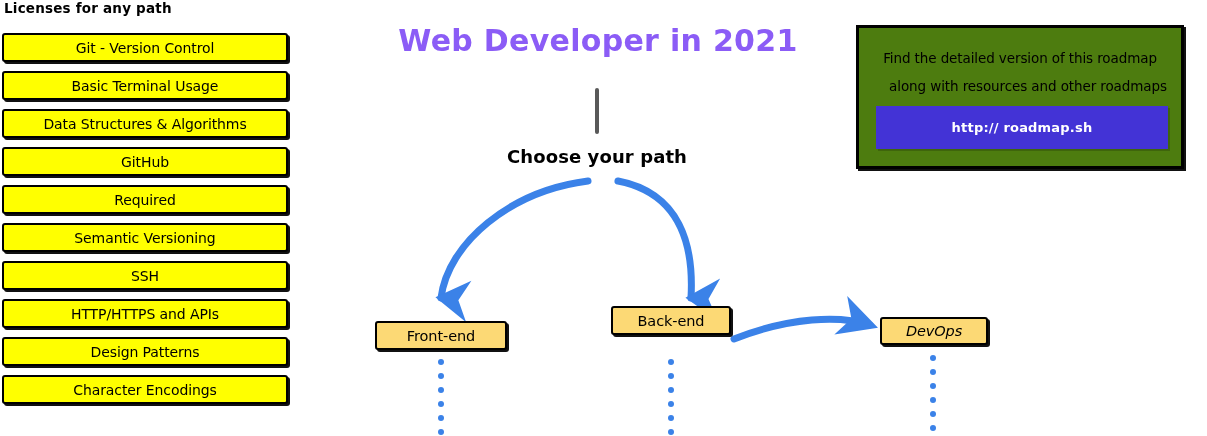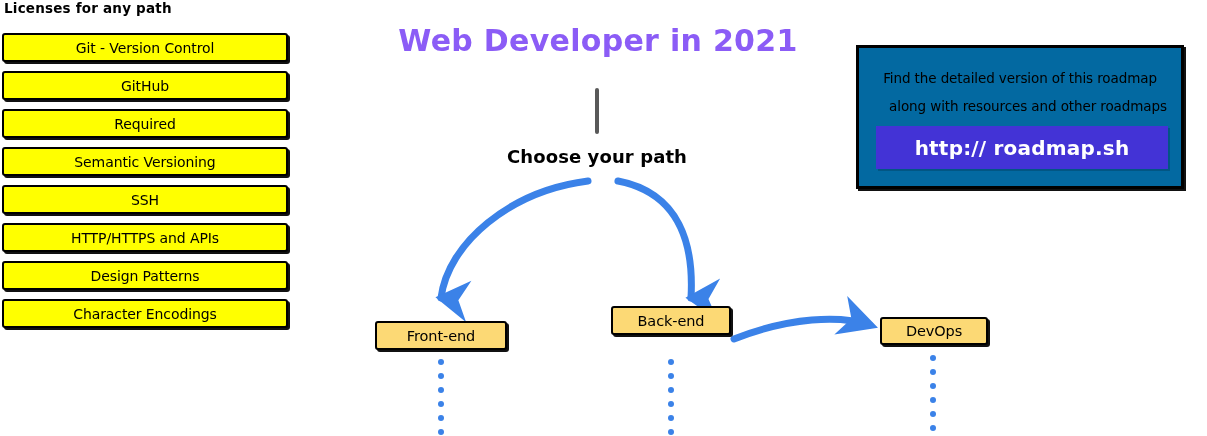--- a/index.html
+++ b/index.html
@@ -118,21 +118,21 @@
   }
   .node-box span {
     font-size: 14.5px;
     font-weight: 500;
     letter-spacing: -0.1px;
     color: #000000;
     white-space: nowrap;
   }
   #node-frontend { left: 375px; top: 321px; width: 132px; height: 29px; }
   #node-backend  { left: 611px; top: 306px; width: 120px; height: 29px; }
-  #node-devops   { left: 880px; top: 317px; width: 108px; height: 28px; }
+  #node-devops   { left: 880px; top: 317px; width: 108px; height: 28px; font-style: italic; }
 
   .dots {
     position: absolute;
     width: 7px;
   }
   .dots i {
     display: block;
     width: 6px;
     height: 6px;
     border-radius: 50%;
@@ -140,25 +140,25 @@
     margin-bottom: 8px;
   }
   #dots-frontend { left: 438px; top: 359px; }
   #dots-backend  { left: 668px; top: 359px; }
   #dots-devops   { left: 930px; top: 355px; }
 
   
   #info-card {
     position: absolute;
     left: 856px;
-    top: 45px;
+    top: 25px;
     width: 328px;
     height: 144px;
     box-sizing: border-box;
-    background: #0369a1;
+    background: #4d7c0f;
     border: 3px solid #000000;
     box-shadow: 2px 2px 0 #111111;
   }
   .info-line {
     position: absolute;
     left: 0;
     width: 100%;
     text-align: center;
     font-size: 13.5px;
     letter-spacing: -0.1px;
@@ -174,36 +174,42 @@
     width: 292px;
     height: 43px;
     background: #4333d6;
     box-shadow: 2px 2px 0 rgba(0,0,0,0.18);
     display: flex;
     align-items: center;
     justify-content: center;
     cursor: pointer;
   }
   #info-button span {
-    font-size: 20px;
+    font-size: 13px;
     font-weight: bold;
     letter-spacing: 0.2px;
     color: #ffffff;
     white-space: nowrap;
   }
 </style>
 </head>
 <body>
 
 <div id="required-panel">
   <div id="required-heading">Licenses for any path</div>
 
   <div id="required-list">
     <div class="req-item">
       <span>Git - Version Control</span>
+    </div>
+    <div class="req-item">
+      <span>Basic Terminal Usage</span>
+    </div>
+    <div class="req-item">
+      <span>Data Structures &amp; Algorithms</span>
     </div>
     <div class="req-item">
       <span>GitHub</span>
     </div>
     <div class="req-item">
       <span>Required</span>
     </div>
     <div class="req-item">
       <span>Semantic Versioning</span>
     </div>

